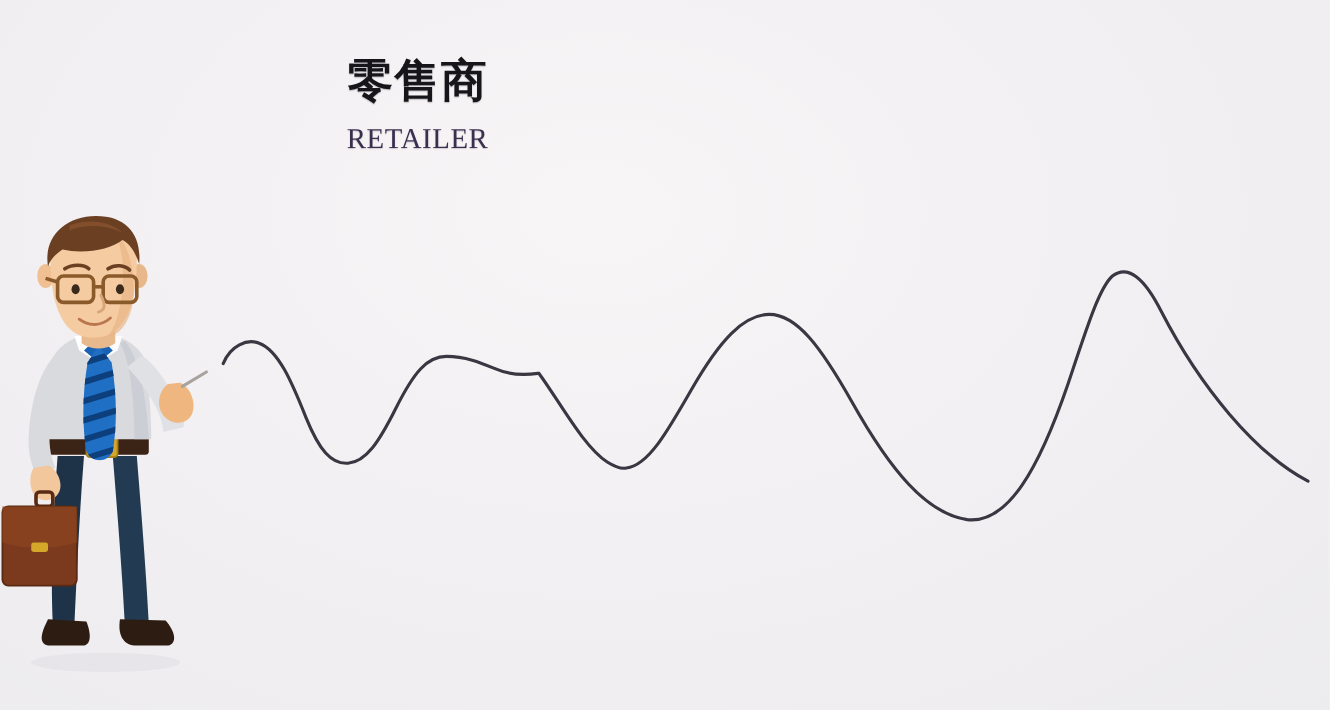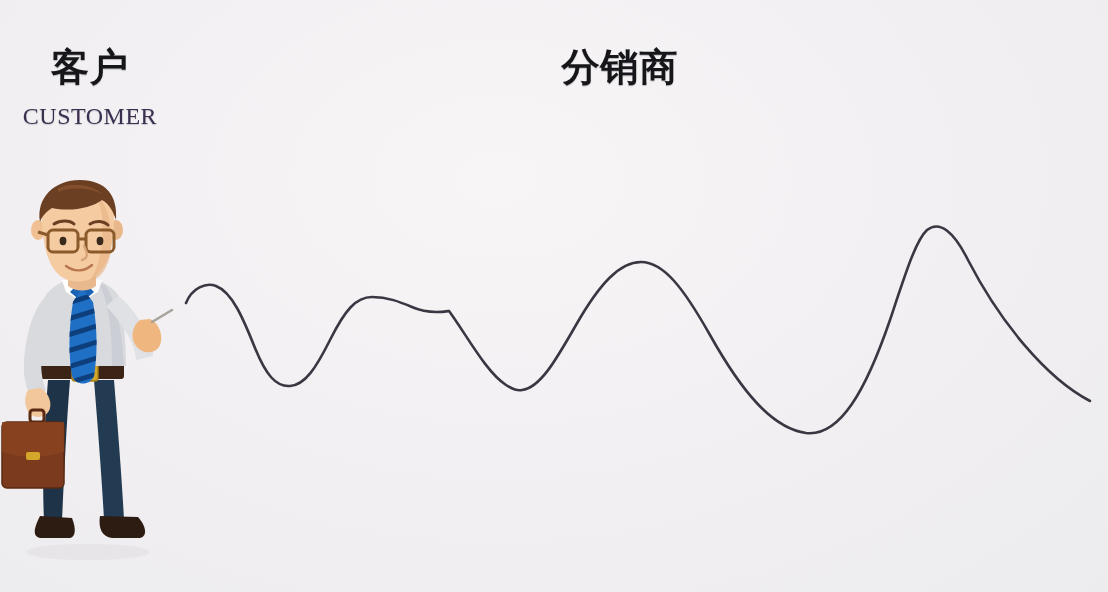--- a/index.html
+++ b/index.html
@@ -78,28 +78,27 @@
     height: 412px;
   }
 </style>
 </head>
 <body>
 
 <div id="stage">
 
   <div id="labels-row">
 
-    <div class="stage-label" style="left:0px; width:180px;">
-      <span class="label-cn">客户</span>
-      <span class="label-en">Customer</span>
+
+    <div class="stage-label" style="left:258px; width:180px;">
+      <span class="label-cn">零售商</span>
+      <span class="label-en">Retailer</span>
     </div>
 
-
     <div class="stage-label" style="left:500px; width:240px;">
-      <span class="label-cn">分销商</span>
     </div>
 
     <div class="stage-label" style="left:812px; width:280px;">
     </div>
 
   </div>
 
   <svg id="curve-layer" viewBox="0 0 1108 592" width="1108" height="592">
     <path id="wave-path" fill="none" stroke="#3a3642" stroke-width="2.6" stroke-linecap="round" d="M 186 303
              C 192 288, 206 282, 216 286

